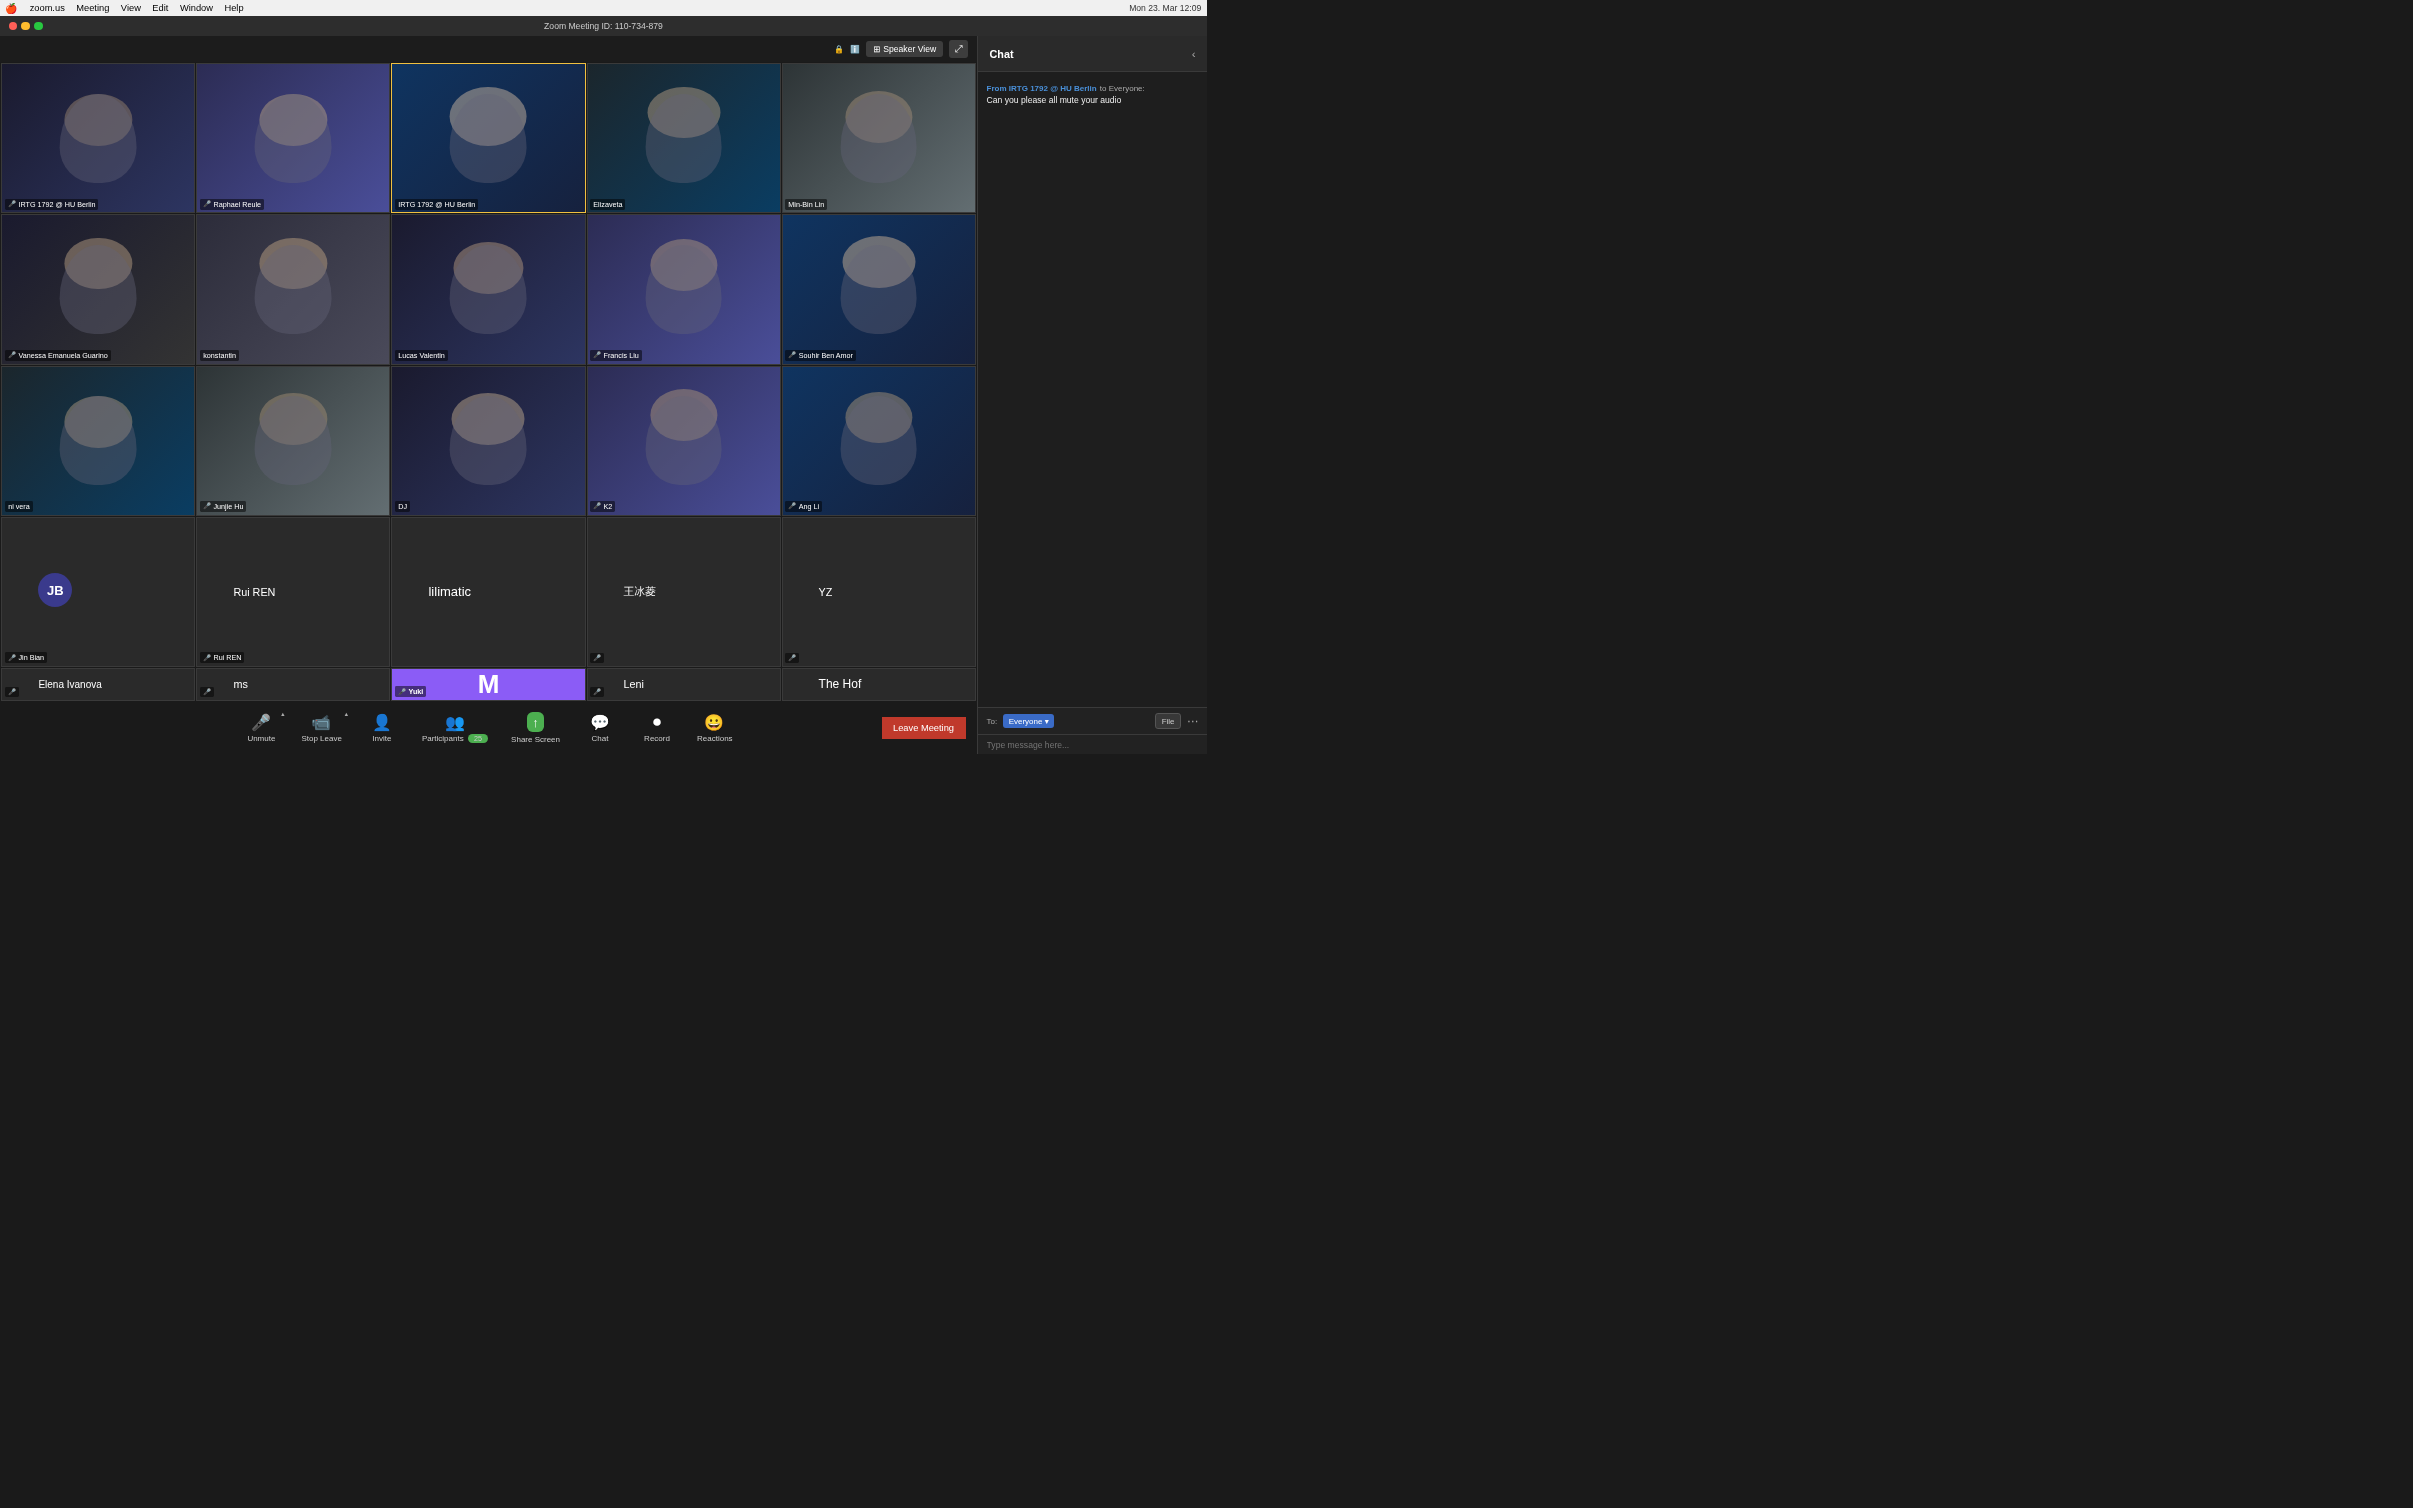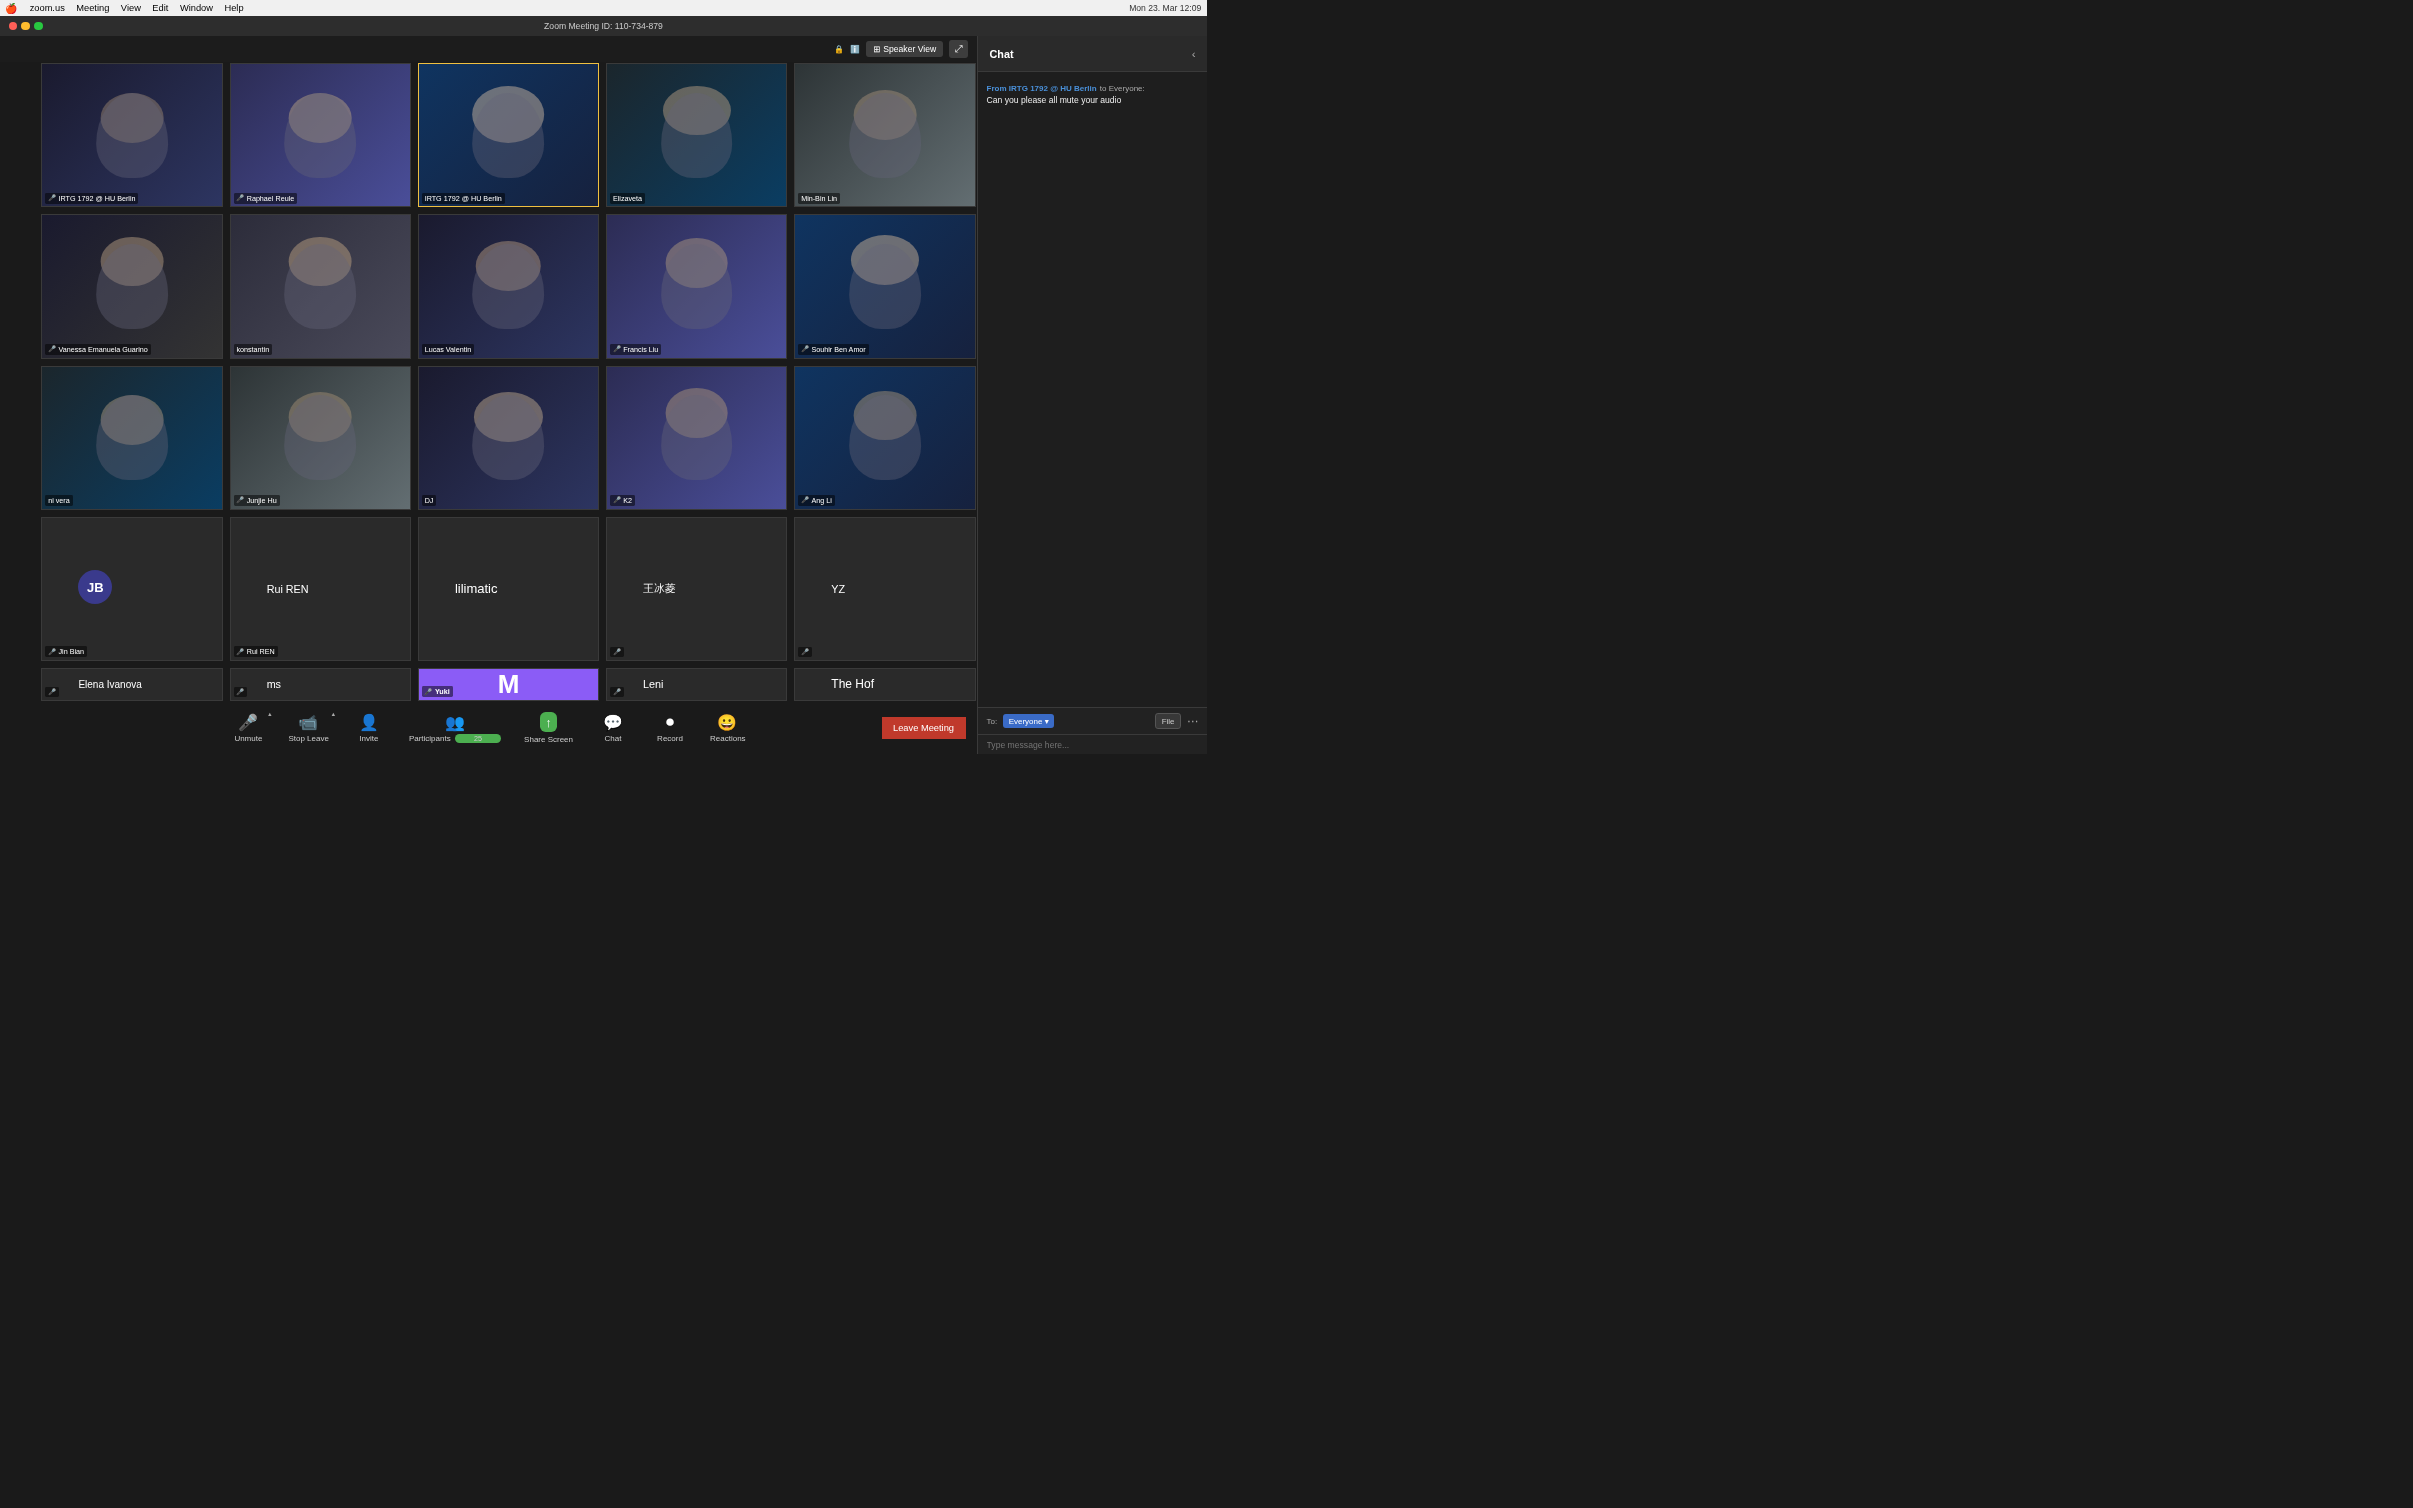--- a/index.html
+++ b/index.html
@@ -122,24 +122,23 @@
       font-size: 8px;
       color: #aaa;
     }
 
     
     .video-grid {
       flex: 1;
       display: grid;
       grid-template-columns: repeat(5, 1fr);
       grid-template-rows: repeat(4, 1fr);
-      gap: 7px;
+      gap: 1px;
       padding: 1.4px;
       overflow: hidden;
-      margin-left: 40px;
     }
 
     .video-cell {
       background: #2a2a2a;
       position: relative;
       overflow: hidden;
       border: 0.7px solid #3a3a3a;
     }
     .video-cell.active-speaker {
       border: 1.4px solid #f0c040;
@@ -636,21 +635,21 @@
 
       <button class="toolbar-btn">
         <span class="btn-icon">👤</span>
         <span class="btn-label">Invite</span>
       </button>
 
       <button class="toolbar-btn">
         <span class="btn-icon">👥</span>
         <span class="btn-label">
           <span>Participants</span>
-          <span style="background:#4CAF50;border-radius:5.7px;padding:0 19px;font-size:7.2px;margin-left:2.2px">25</span>
+          <span style="background:#4CAF50;border-radius:5.7px;padding:0 6px;font-size:7.2px;margin-left:2.2px">25</span>
         </span>
       </button>
 
       <button class="toolbar-btn share-screen-btn">
         <span class="btn-icon" style="background:#4CAF50;border-radius:5.7px;padding:2.2px 5.7px;font-size:13px;">↑</span>
         <span class="btn-label">Share Screen</span>
       </button>
 
       <button class="toolbar-btn">
         <span class="btn-icon">💬</span>

